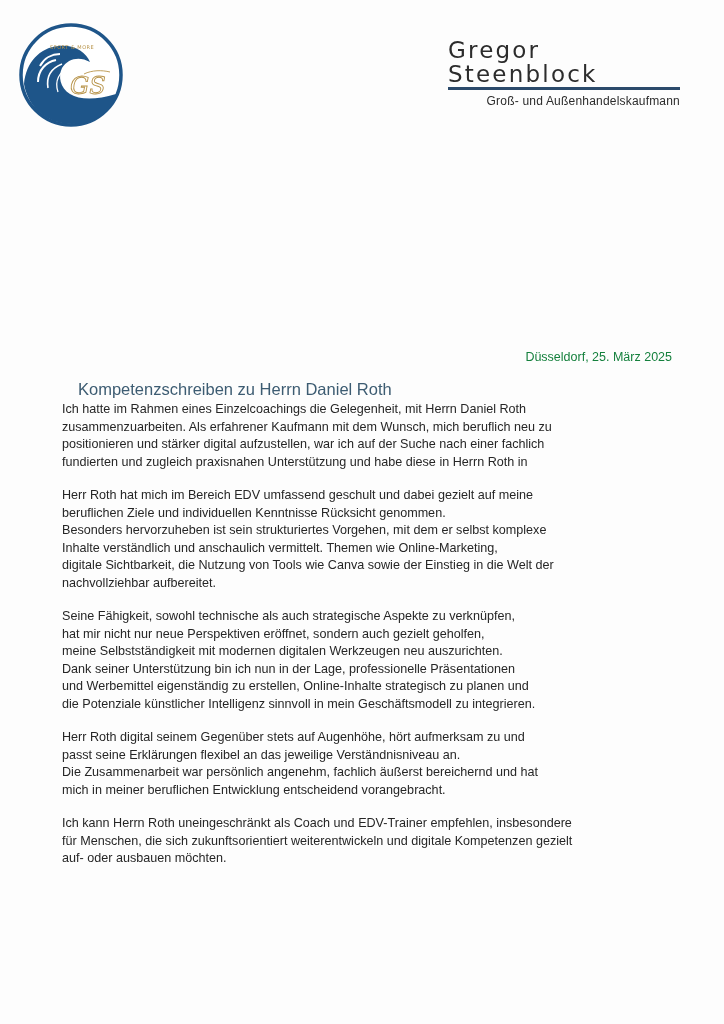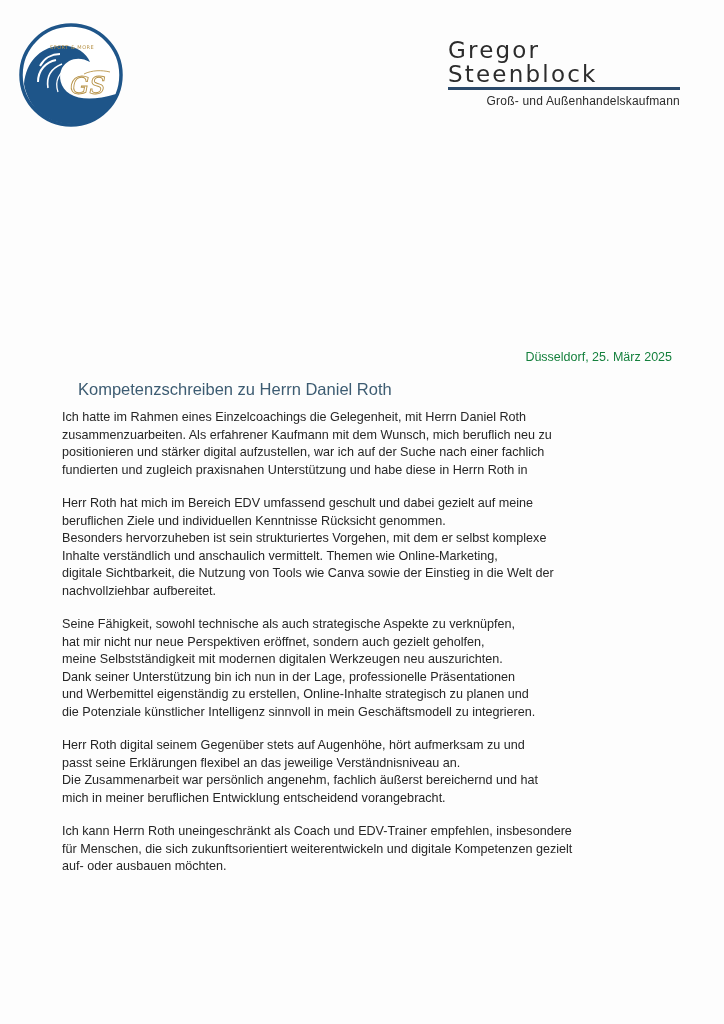--- a/index.html
+++ b/index.html
@@ -74,21 +74,21 @@
   .body-text {
     position: absolute;
     left: 62px;
     top: 401px;
     width: 620px;
     font-size: 12.6px;
     line-height: 17.5px;
     color: #262626;
   }
   .body-text p {
-    margin: 8px 0 16px 0;
+    margin: 0 0 16px 0;
   }
   .body-text .line {
     display: block;
     white-space: nowrap;
   }
 </style>
 </head>
 <body>
 
 <div class="logo">

